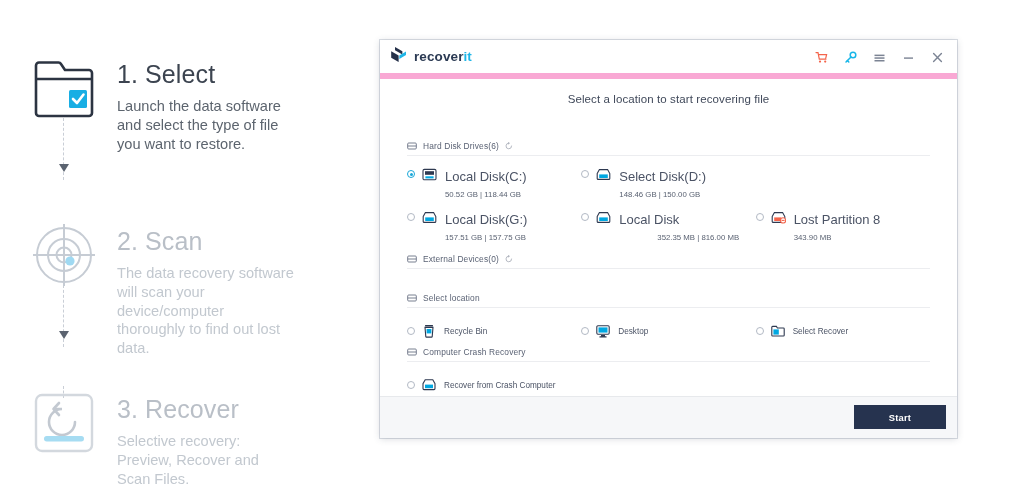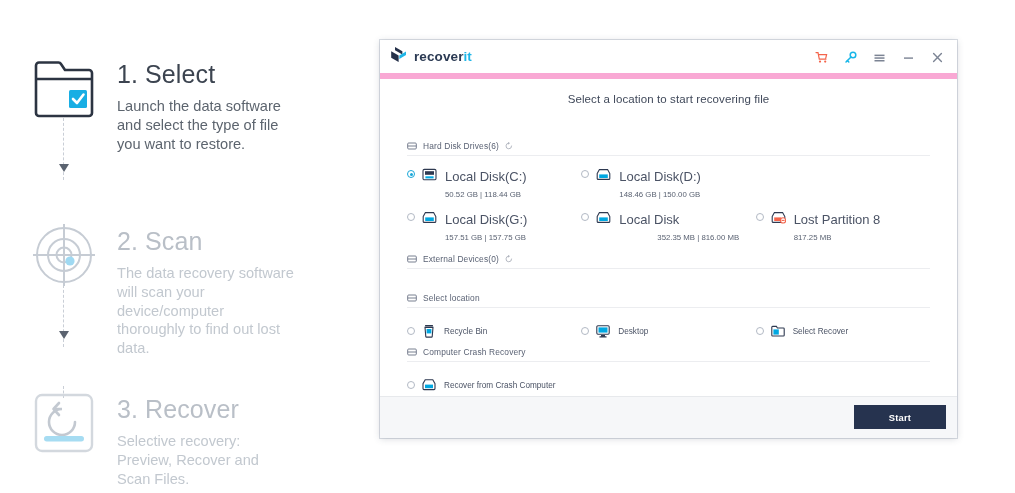--- a/index.html
+++ b/index.html
@@ -284,21 +284,21 @@
           <div class="drive-cell">
             <div class="drive-row">
               <span class="radio"></span>
               <span class="drive-ic">
                 <svg width="15" height="13" viewBox="0 0 15 13">
                   <path d="M1.2 5.6 L3.4 1.6 L11.6 1.6 L13.8 5.6 L13.8 10.4 A1 1 0 0 1 12.8 11.4 L2.2 11.4 A1 1 0 0 1 1.2 10.4 Z" fill="none" stroke="#2e3950" stroke-width="1.1"></path>
                   <rect x="3.2" y="6.4" width="8.6" height="3.6" fill="#00a7e1"></rect>
                 </svg>
               </span>
               <span class="drive-body">
-                <span class="drive-name">Local Disk(D:)</span>
+                <span class="drive-name">Select Disk(D:)</span>
                 <span class="bar"><span style="width:99%;background:#d2d4d9;"></span></span>
                 <span class="drive-size" style="display:block;">148.46 GB | 150.00 GB</span>
               </span>
             </div>
           </div>
 
         </div>
 
         <div class="drive-grid" style="margin-top:11px;">
 
@@ -343,21 +343,21 @@
                 <svg width="15" height="13" viewBox="0 0 15 13">
                   <path d="M1.2 5.6 L3.4 1.6 L11.6 1.6 L13.8 5.6 L13.8 10.4 A1 1 0 0 1 12.8 11.4 L2.2 11.4 A1 1 0 0 1 1.2 10.4 Z" fill="none" stroke="#2e3950" stroke-width="1.1"></path>
                   <rect x="3.2" y="6.4" width="7" height="3.6" fill="#f4644b"></rect>
                   <circle cx="12.1" cy="9.4" r="2.6" fill="#ffffff" stroke="#f4644b" stroke-width="1.1"></circle>
                   <path d="M10.6 9.4 L13.6 9.4" stroke="#f4644b" stroke-width="1.1"></path>
                 </svg>
               </span>
               <span class="drive-body">
                 <span class="drive-name">Lost Partition 8</span>
                 <span class="bar"><span style="width:100%;background:#f4644b;"></span></span>
-                <span class="drive-size" style="display:block;">817.25 MB</span>
+                <span class="drive-size" style="display:block;">343.90 MB</span>
               </span>
             </div>
           </div>
         </div>
       </div>
 
       <div class="group" style="top:175px;">
         <div class="group-head">
           <span class="ghead-ic">
             <svg width="10" height="10" viewBox="0 0 10 10">

